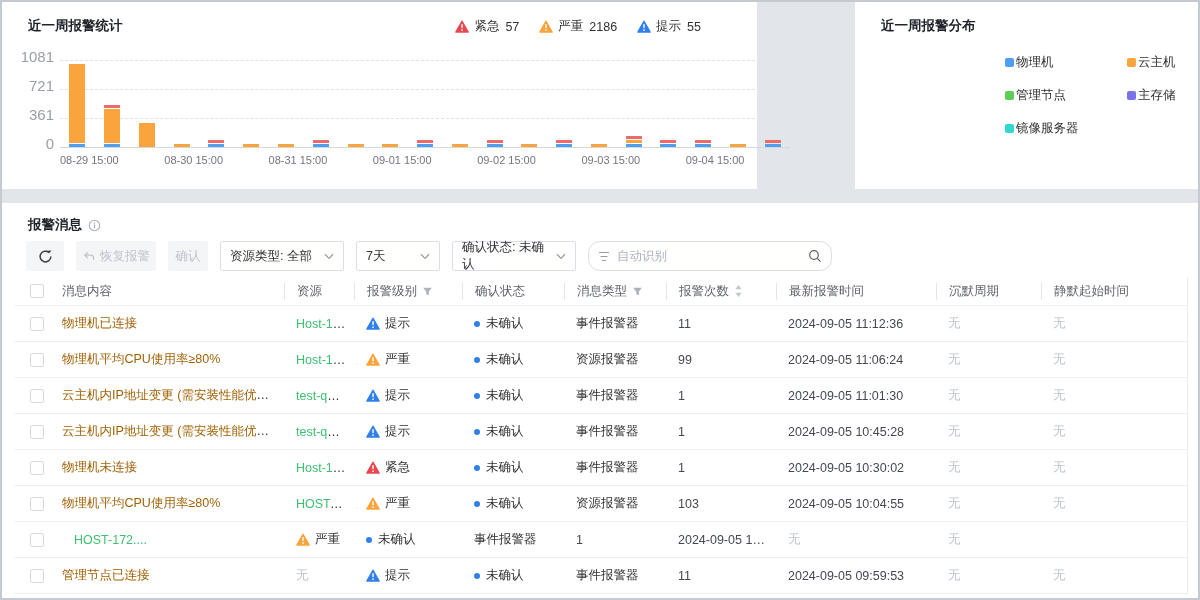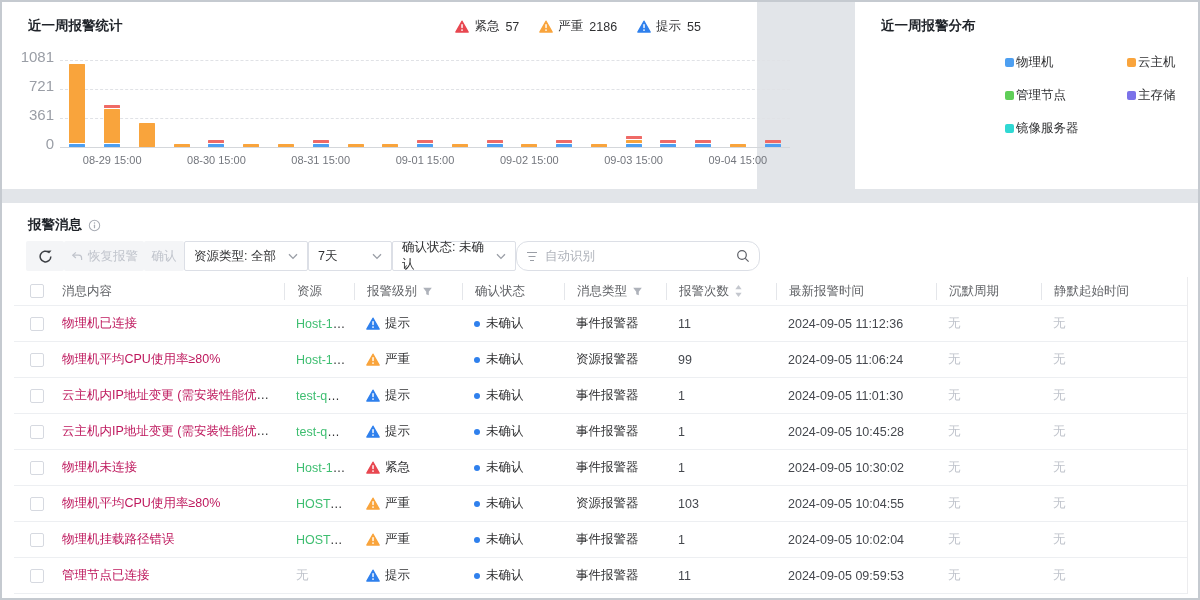--- a/index.html
+++ b/index.html
@@ -27,34 +27,34 @@
   .chart-y { position:absolute; left:8px; top:54px; width:44px; height:88px; }
   .chart-y span { position:absolute; right:0; transform:translateY(-50%); font-size:15px; color:#9a9ea6; }
   .plot { position:absolute; left:58px; top:58px; width:730px; height:88px; }
   .gridline { position:absolute; left:0; right:0; border-top:1px dashed #e0e2e6; }
   .baseline { position:absolute; left:0; right:0; bottom:0; border-top:1px solid #d4d7db; }
   .bars { position:absolute; left:0; bottom:1px; width:100%; height:87px; display:flex; }
   .bar-slot { flex:1; display:flex; flex-direction:column; justify-content:flex-end; align-items:center; }
   .seg { width:16px; border-radius:0.5px; }
   .seg + .seg { margin-top:1px; }
   .x-labels { position:absolute; left:58px; top:152px; width:730px; display:flex; }
-  .x-labels span { flex:1; text-align:center; font-size:11px; color:#73767d; }
+  .x-labels span { flex:1; text-align:left; font-size:11px; color:#73767d; }
 
   
   .donut { position:absolute; left:31px; top:52px; width:88px; height:88px; border-radius:50%; }
   .donut-hole { position:absolute; left:13px; top:13px; width:62px; height:62px; background:#fff; border-radius:50%;
                 display:flex; align-items:center; justify-content:center; font-size:20px; color:#303133; }
   .dist-legend { position:absolute; left:150px; top:52px; display:grid; grid-template-columns:122px 100px; row-gap:16px; }
   .dl-item { display:flex; align-items:center; gap:2px; font-size:12.5px; color:#303133; }
   .dl-swatch { width:9px; height:9px; border-radius:2px; flex:none; }
 
   
   .alarm-title-row { position:absolute; left:26px; top:13px; display:flex; align-items:center; gap:6px; }
   .alarm-title { font-size:13.5px; font-weight:700; color:#1f2329; }
-  .toolbar { position:absolute; left:24px; top:38px; display:flex; height:36px; }
+  .toolbar { position:absolute; left:24px; top:38px; display:flex; gap:12px; height:36px; }
   .btn { height:30px; display:flex; align-items:center; justify-content:center; gap:5px;
          background:#f4f5f7; border:none; border-radius:2px; font-size:12.5px; cursor:pointer;
          font-family:inherit; }
   .btn-refresh { width:38px; }
   .btn-disabled { color:#c0c4cc; }
   .btn-restore { width:80px; }
   .btn-confirm { width:40px; }
   .select { height:30px; border:1px solid #dcdfe6; border-radius:2px; background:#fff; display:flex;
             align-items:center; justify-content:space-between; padding:0 9px; font-size:12.5px; color:#303133; cursor:pointer; }
   .sel-resource { width:124px; }
@@ -69,21 +69,21 @@
   .table { position:absolute; left:12px; top:74px; width:1174px; border-right:1px solid #ececee; }
   .trow { display:grid; grid-template-columns:48px 222px 70px 108px 102px 102px 110px 160px 105px minmax(0,1fr);
           align-items:center; height:36px; border-bottom:1px solid #edeff2; }
   .thead { height:29px; }
   .thead .cell { color:#606266; font-size:12.5px; display:flex; align-items:center; gap:5px; }
   .cell { padding-right:8px; font-size:12.5px; overflow:hidden; white-space:nowrap; text-overflow:ellipsis; }
   .cell.ind { padding-left:12px; }
   .thead .cell.ind { border-left:1px solid #e4e6ea; }
   .cb-cell { padding-left:16px; }
   .checkbox { width:14px; height:14px; border:1px solid #d6d9e0; border-radius:2px; background:#fff; cursor:pointer; }
-  .msg-link { color:#be185d; cursor:pointer; }
+  .msg-link { color:#a16207; cursor:pointer; }
   .res-link { color:#3ebe70; cursor:pointer; }
   .muted { color:#c0c4cc; }
   .lvl { display:flex; align-items:center; gap:5px; }
   .ack { display:flex; align-items:center; gap:6px; }
   .dot { width:6px; height:6px; border-radius:50%; background:#2f80ed; flex:none; }
   .time { color:#45484e; }
   .cnt { color:#45484e; }
 </style>
 </head>
 <body>
@@ -488,21 +488,20 @@
           <div class="cell ind">资源报警器</div>
           <div class="cell ind cnt">103</div>
           <div class="cell ind time">2024-09-05 10:04:55</div>
           <div class="cell ind muted">无</div>
           <div class="cell ind muted">无</div>
         </div>
         <div class="trow">
           <div class="cell cb-cell">
             <div class="checkbox"></div>
           </div>
-          <div class="cell"><span class="msg-link">物理机挂载路径错误</span></div>
           <div class="cell ind"><span class="res-link">HOST-172....</span></div>
           <div class="cell ind lvl">
             <svg width="14" height="13" viewBox="0 0 24 22">
               <path d="M12 2 22.5 20.5H1.5Z" fill="#F9A43C" stroke="#F9A43C" stroke-width="2.5" stroke-linejoin="round"></path>
               <rect x="10.8" y="6.8" width="2.5" height="7" rx="1.2" fill="#fff"></rect>
               <circle cx="12.05" cy="17" r="1.5" fill="#fff"></circle>
             </svg>
             <span>严重</span>
           </div>
           <div class="cell ind ack">

